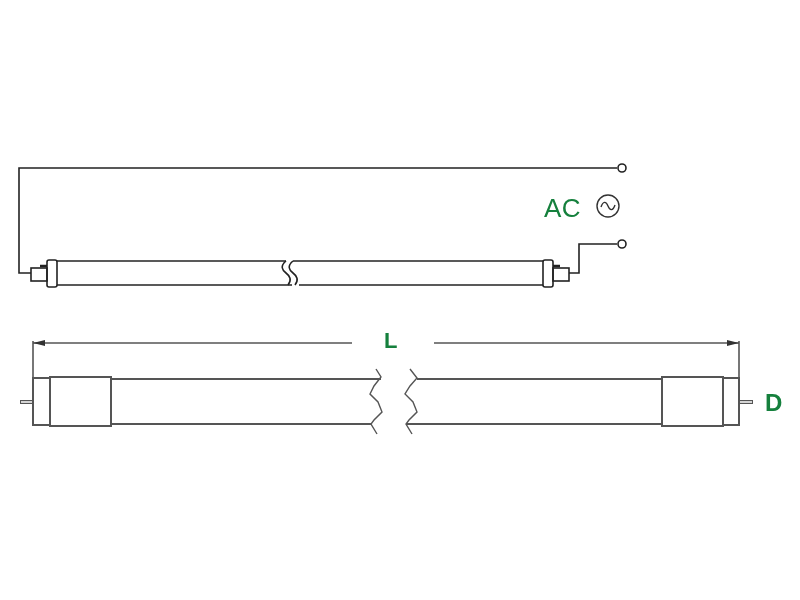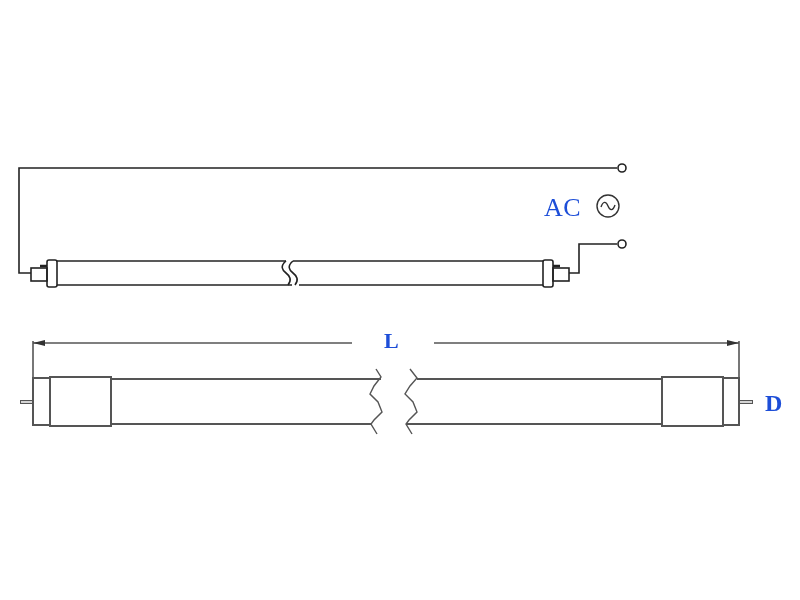--- a/index.html
+++ b/index.html
@@ -1,18 +1,18 @@
 <!DOCTYPE html>
 <html><head>
 <meta charset="utf-8">
 <style>
   html, body { margin:0; padding:0; background:#ffffff; }
   body { width:800px; height:600px; position:relative; overflow:hidden; font-family:"Liberation Sans", sans-serif; }
   #diagram { position:absolute; left:0; top:0; width:800px; height:600px; }
-  .label { position:absolute; color:#1d4ed8; font-family:Liberation Serif, serif; line-height:1; white-space:nowrap; }
+  .label { position:absolute; color:#15803d; font-family:Liberation Sans, sans-serif; line-height:1; white-space:nowrap; }
   #ac-label { left:544px; top:195px; font-size:26px; letter-spacing:0.5px; }
   #len-label { left:384px; top:330px; font-size:22px; font-weight:bold; }
   #dia-label { left:765px; top:391px; font-size:24px; font-weight:bold; }
 </style>
 </head>
 <body>
 
 <svg id="diagram" viewBox="0 0 800 600" xmlns="http://www.w3.org/2000/svg">
 
   <g fill="none" stroke="#222" stroke-width="1.6" stroke-linejoin="miter">

